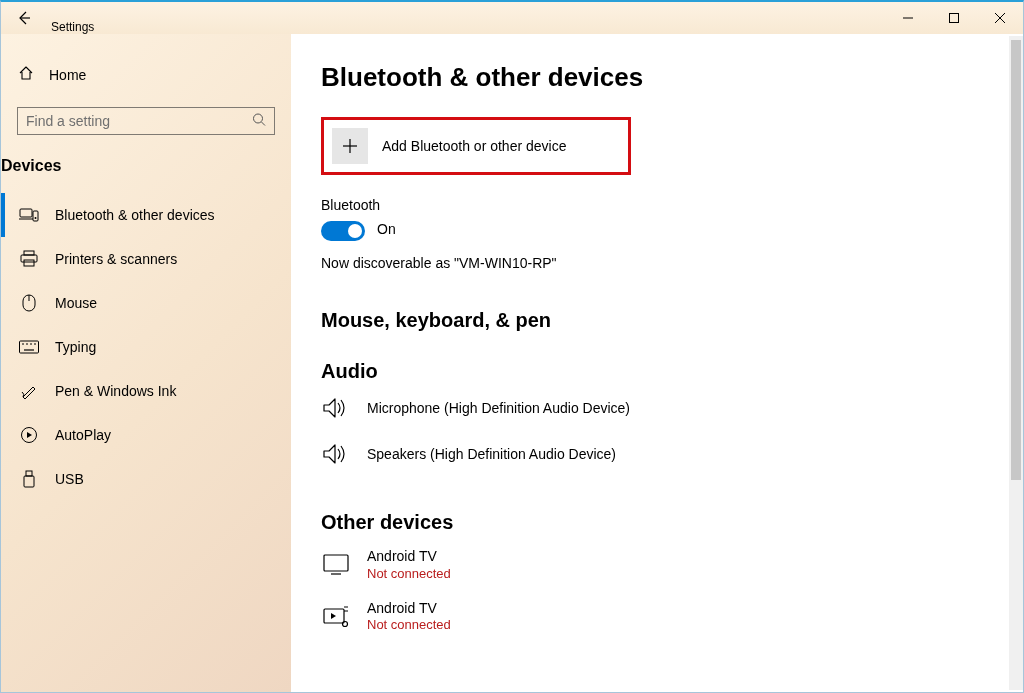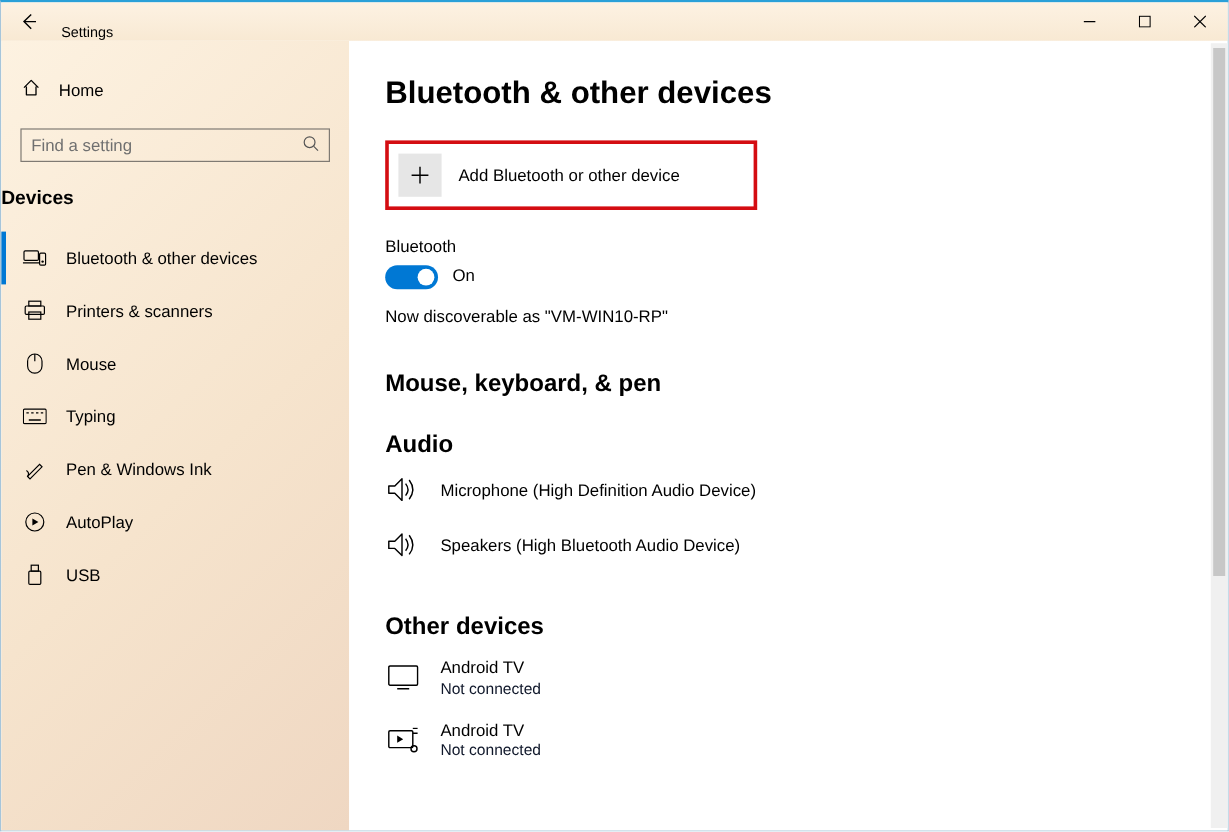--- a/index.html
+++ b/index.html
@@ -38,21 +38,21 @@
   .bt-label { font-size:14px; font-weight:400; margin-bottom:8px;}
   .toggle-row { display:flex; align-items:flex-start; gap:12px; margin-bottom:14px;}
   .toggle { width:44px; height:20px; border-radius:10px; background:#0078d4; position:relative;}
   .toggle .knob { position:absolute; right:3px; top:3px; width:14px; height:14px; border-radius:50%; background:#fff;}
   .discover { font-size:14px; margin-bottom:38px;}
 
   h2 { font-size:20px; font-weight:600; margin-bottom:8px;}
   .device { display:flex; align-items:center; gap:16px; padding:6px 0 18px 0;}
   .device .dicon { width:30px; display:flex; justify-content:center;}
   .device .dlabel { font-size:14px;}
-  .device .dsub { font-size:13px; color:#0f172a;}
+  .device .dsub { font-size:13px; color:#b91c1c;}
   .grp { margin-bottom:28px;}
   .grp.other .device { padding-bottom:12px;}
   .twoline { display:flex; flex-direction:column; line-height:1.25;}
 </style>
 </head>
 <body>
 
 <div class="window">
 
   <div class="titlebar">
@@ -227,21 +227,21 @@
             <span class="dlabel">Microphone (High Definition Audio Device)</span>
           </div>
           <div class="device">
             <span class="dicon">
               <svg width="26" height="22">
                   <polygon points="1,8 6,8 12,2 12,20 6,14 1,14" stroke="#000" stroke-width="1.2" fill="none" stroke-linejoin="round"></polygon>
                   <path d="M15 6 Q19 11 15 16" stroke="#000" stroke-width="1.2" fill="none"></path>
                   <path d="M18 3 Q24 11 18 19" stroke="#000" stroke-width="1.2" fill="none"></path>
                 </svg>
             </span>
-            <span class="dlabel">Speakers (High Bluetooth Audio Device)</span>
+            <span class="dlabel">Speakers (High Definition Audio Device)</span>
           </div>
         </div>
 
         <div class="grp other">
           <h2>Other devices</h2>
           <div class="device">
             <span class="dicon">
               <svg width="26" height="22">
                   <rect x="1" y="1" width="24" height="16" rx="1" stroke="#000" stroke-width="1.2" fill="none"></rect>
                   <line x1="8" y1="20" x2="18" y2="20" stroke="#000" stroke-width="1.2"></line>

